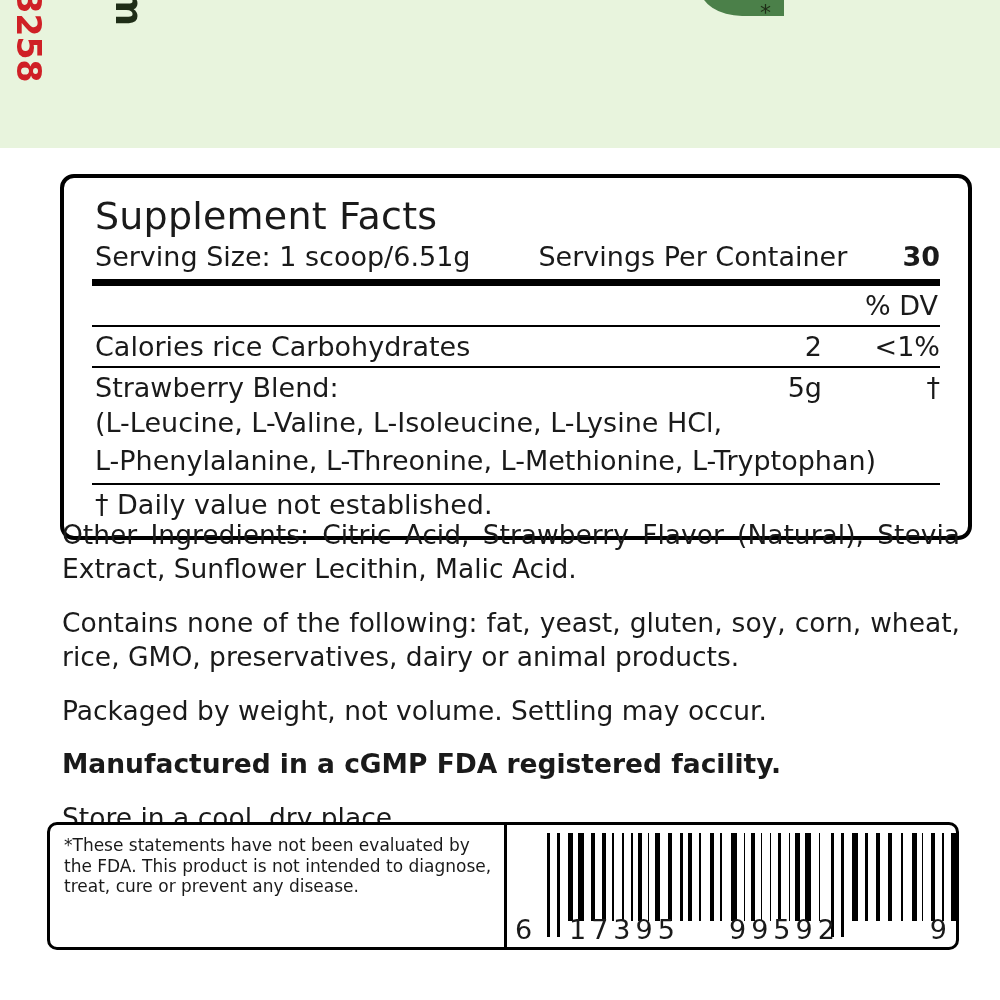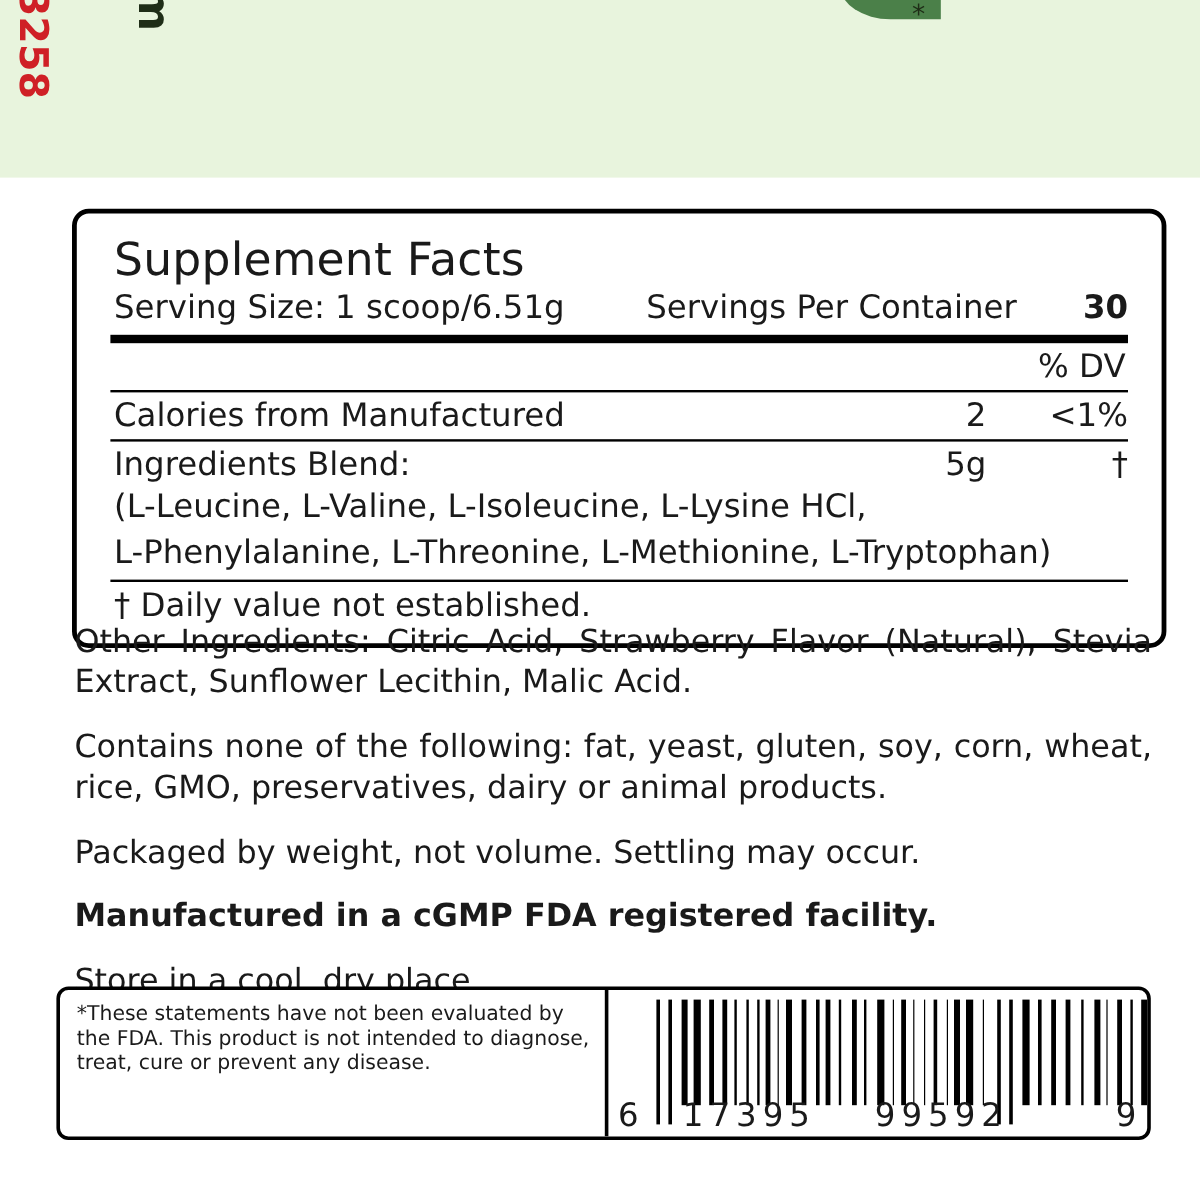--- a/index.html
+++ b/index.html
@@ -229,29 +229,29 @@
 
   <div class="rule-thick"></div>
 
   <div class="sf-head">
     <span class="dv">% DV</span>
   </div>
 
   <div class="rule-thin"></div>
 
   <div class="sf-line">
-    <span class="name">Calories from Manufactured</span>
+    <span class="name">Calories rice Carbohydrates</span>
     <span class="amt">2</span>
     <span class="dv">&lt;1%</span>
   </div>
 
   <div class="rule-thin"></div>
 
   <div class="sf-line">
-    <span class="name">Ingredients Blend:</span>
+    <span class="name">Strawberry Blend:</span>
     <span class="amt">5g</span>
     <span class="dv">†</span>
   </div>
 
   <div class="sf-sub">(L-Leucine, L-Valine, L-Isoleucine, L-Lysine HCl,</div>
   <div class="sf-sub">L-Phenylalanine, L-Threonine, L-Methionine, L-Tryptophan)</div>
 
   <div class="rule-thin"></div>
 
   <div class="sf-footnote">† Daily value not established.</div>

